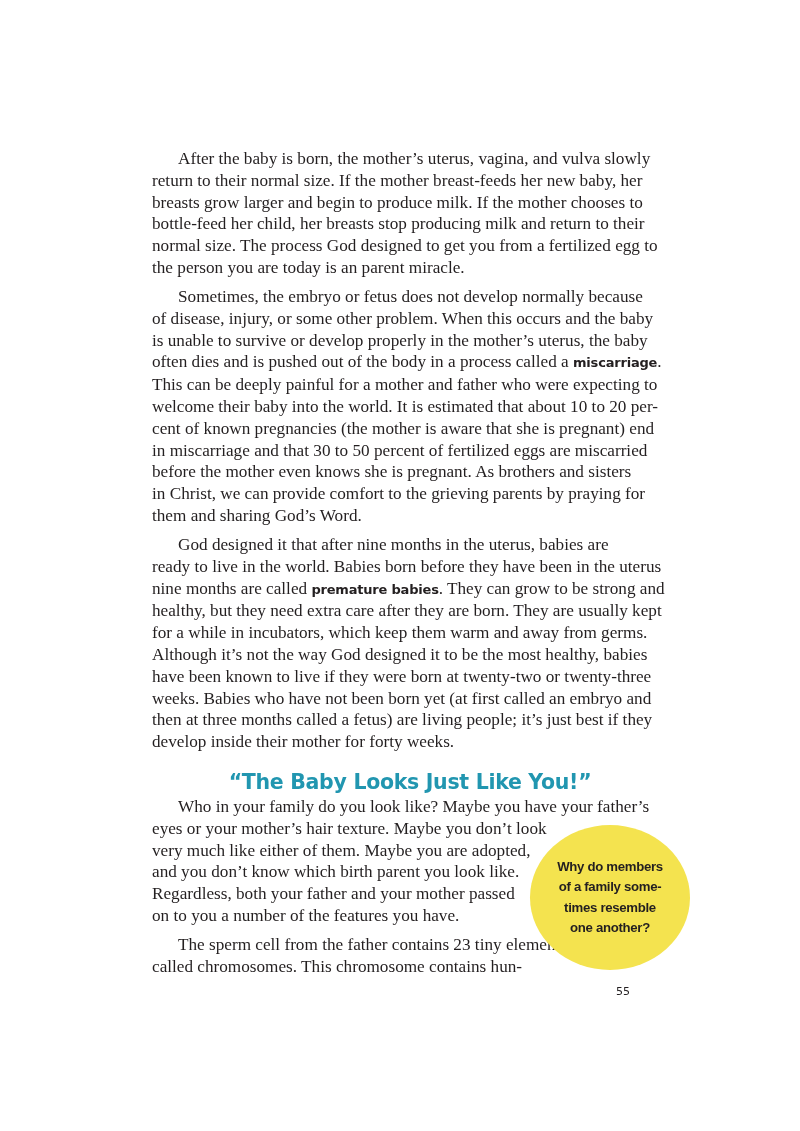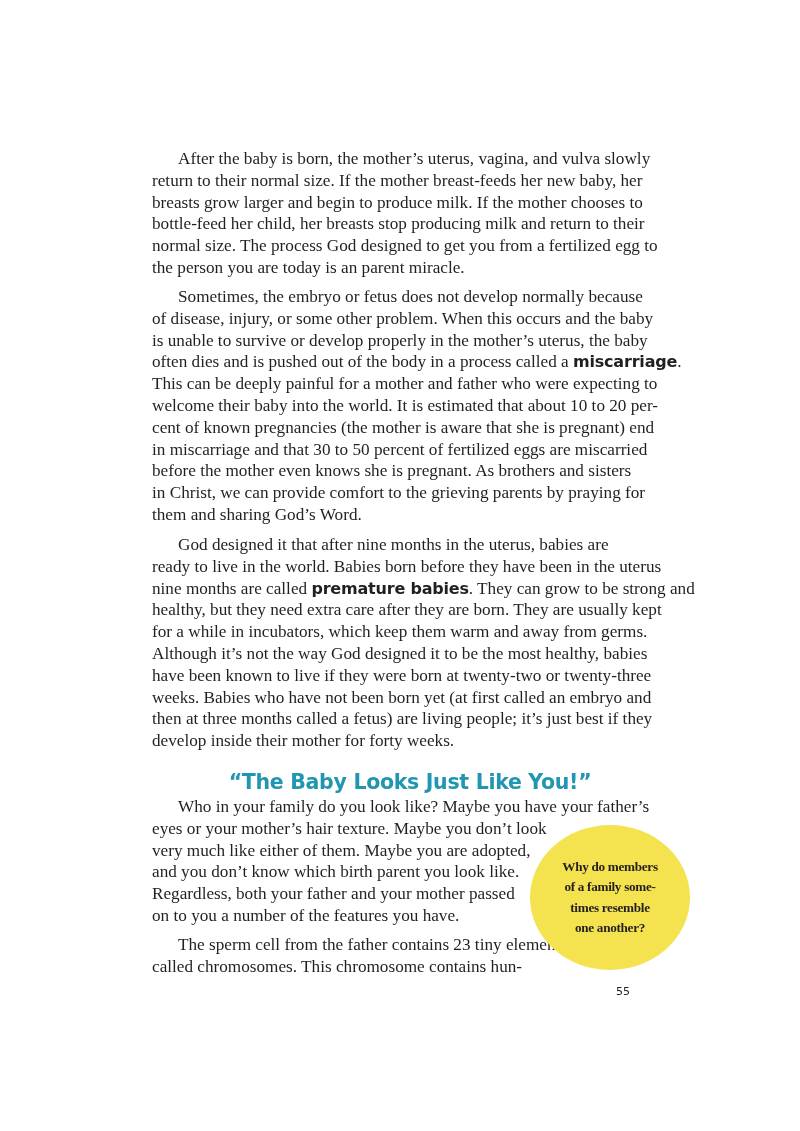--- a/index.html
+++ b/index.html
@@ -31,21 +31,21 @@
       position: absolute;
       left: 152px;
       font-family: "Liberation Serif", "DejaVu Serif", serif;
       font-size: 17.2px;
       line-height: 21.8px;
       color: #231f20;
     }
     .term {
       font-family: "DejaVu Sans", "Liberation Sans", sans-serif;
       font-weight: bold;
-      font-size: 16px;
+      font-size: 13px;
       letter-spacing: -0.2px;
     }
     .section-heading {
       position: absolute;
       left: 0;
       width: 800px;
       top: 760px;
       text-align: center;
       font-family: "DejaVu Sans", "Liberation Sans", sans-serif;
       font-weight: bold;
@@ -60,21 +60,21 @@
       top: 825px;
       width: 160px;
       height: 145px;
       border-radius: 50%;
       background: #f4e34f;
       display: flex;
       align-items: center;
       justify-content: center;
     }
     .callout-text {
-      font-family: Liberation Serif, serif;
+      font-family: Liberation Sans, sans-serif;
       font-weight: bold;
       font-size: 13.2px;
       line-height: 20.5px;
       text-align: center;
       color: #231f20;
       letter-spacing: -0.3px;
     }
     .callout-text span {
       display: block;
       white-space: nowrap;

